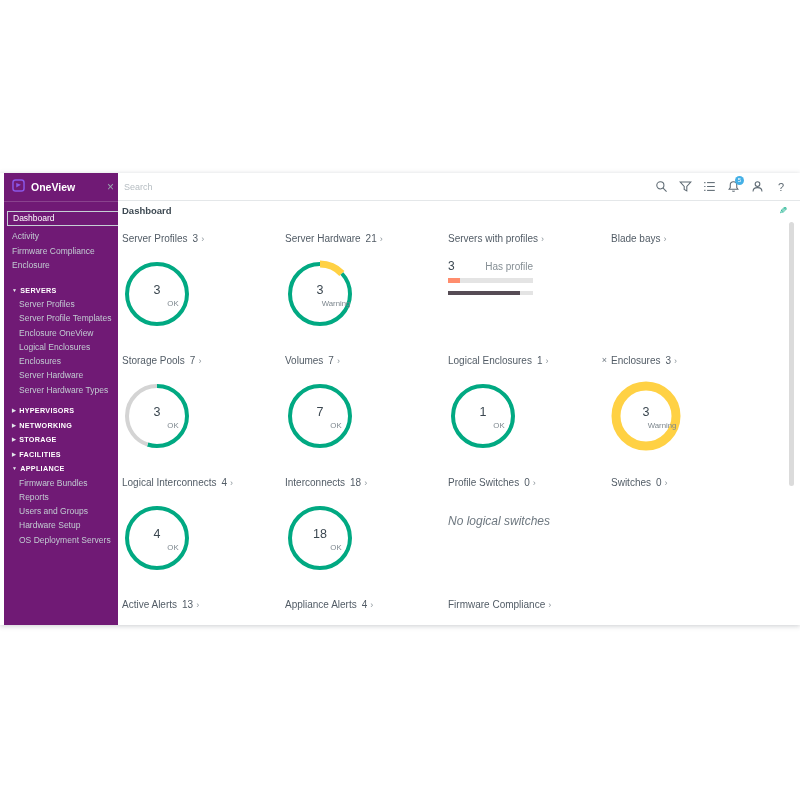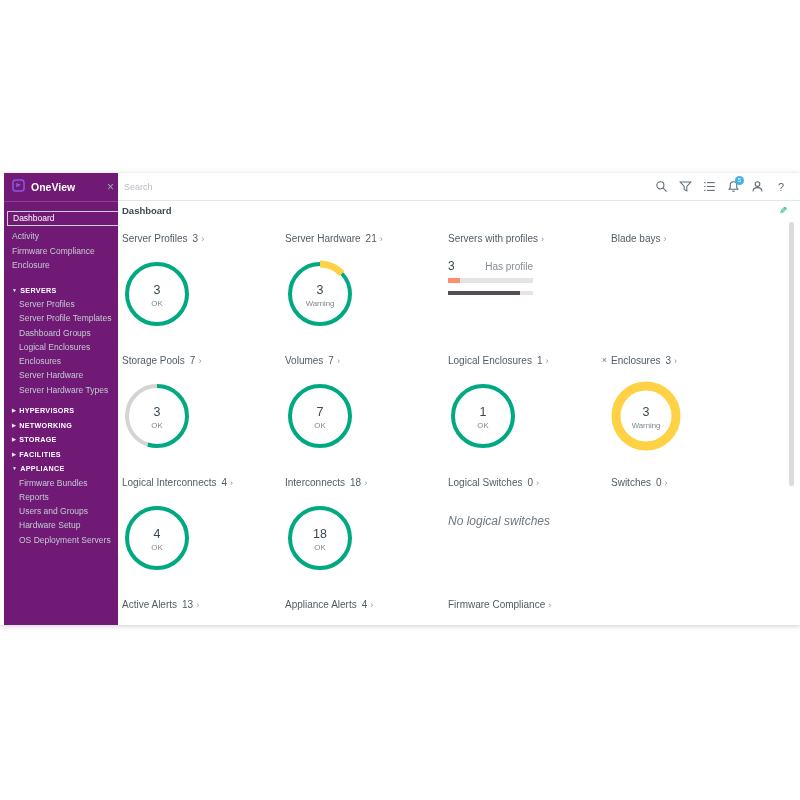--- a/index.html
+++ b/index.html
@@ -58,21 +58,21 @@
   .tile-head { height:14px; line-height:14px; font-size:10px; color:#525C66;
     cursor:pointer; white-space:nowrap; }
   .t-count { margin-left:5px; }
   .t-chev { margin-left:3px; color:#8C959B; font-size:9px; }
   .tile-close { position:absolute; right:4px; top:6px; font-size:9px; color:#6E7880;
     cursor:pointer; line-height:1; }
   .donut { position:relative; width:70px; height:70px; margin-top:13px; }
   .donut svg { position:absolute; left:0; top:0; }
   .d-value { position:absolute; left:0; top:24px; width:70px; text-align:center;
     font-size:12.5px; color:#3B4750; }
-  .d-status { position:absolute; left:0; top:40px; width:70px; text-align:center;
+  .d-status { position:absolute; left:16px; top:40px; width:70px; text-align:center;
     font-size:7.8px; color:#7C868D; }
   .stat { margin-top:13px; }
   .stat-row { display:flex; justify-content:space-between; align-items:baseline;
     margin-bottom:5px; }
   .stat-val { font-size:12px; color:#3B4750; }
   .stat-label { font-size:10px; color:#858E94; }
   .bar { height:4.5px; background:#E4E4E4; margin-bottom:8px; }
   .bar .fill { height:100%; }
   .empty-msg { margin-top:24px; font-size:12px; font-style:italic; color:#6E7880; }
 </style>
@@ -95,21 +95,21 @@
     <div class="sb-nav">
         <div class="nav-item selected">Dashboard</div>
         <div class="nav-item">Activity</div>
         <div class="nav-item">Firmware Compliance</div>
         <div class="nav-item">Enclosure</div>
         <div class="gap-md"></div>
         <div class="sb-section">
           <div class="sec-head"><span class="tri">▼</span>SERVERS</div>
           <div class="sec-child">Server Profiles</div>
           <div class="sec-child">Server Profile Templates</div>
-          <div class="sec-child">Dashboard Groups</div>
+          <div class="sec-child">Enclosure OneView</div>
           <div class="sec-child">Logical Enclosures</div>
           <div class="sec-child">Enclosures</div>
           <div class="sec-child">Server Hardware</div>
           <div class="sec-child">Server Hardware Types</div>
         </div>
         <div class="gap-xs"></div>
         <div class="sb-section">
           <div class="sec-head"><span class="tri">▶</span>HYPERVISORS</div>
         </div>
         <div class="sb-section">
@@ -275,21 +275,21 @@
           <div class="tile-head"><span class="t-title">Interconnects</span><span class="t-count">18</span><span class="t-chev">›</span></div>
           <div class="donut">
             <svg width="70" height="70">
               <circle cx="35" cy="35" r="30" fill="none" stroke="#01A982" stroke-width="4" stroke-dasharray="188.49555921538757 188.49555921538757" stroke-dashoffset="0" transform="rotate(-90 35 35)"></circle>
             </svg>
             <div class="d-value">18</div>
             <div class="d-status">OK</div>
           </div>
         </div>
         <div class="tile">
-          <div class="tile-head"><span class="t-title">Logical Switches</span><span class="t-count">0</span><span class="t-chev">›</span></div>
+          <div class="tile-head"><span class="t-title">Profile Switches</span><span class="t-count">0</span><span class="t-chev">›</span></div>
           <div class="empty-msg">No logical switches</div>
         </div>
         <div class="tile">
           <div class="tile-head"><span class="t-title">Switches</span><span class="t-count">0</span><span class="t-chev">›</span></div>
         </div>
         <div class="tile">
           <div class="tile-head"><span class="t-title">Active Alerts</span><span class="t-count">13</span><span class="t-chev">›</span></div>
         </div>
         <div class="tile">
           <div class="tile-head"><span class="t-title">Appliance Alerts</span><span class="t-count">4</span><span class="t-chev">›</span></div>

